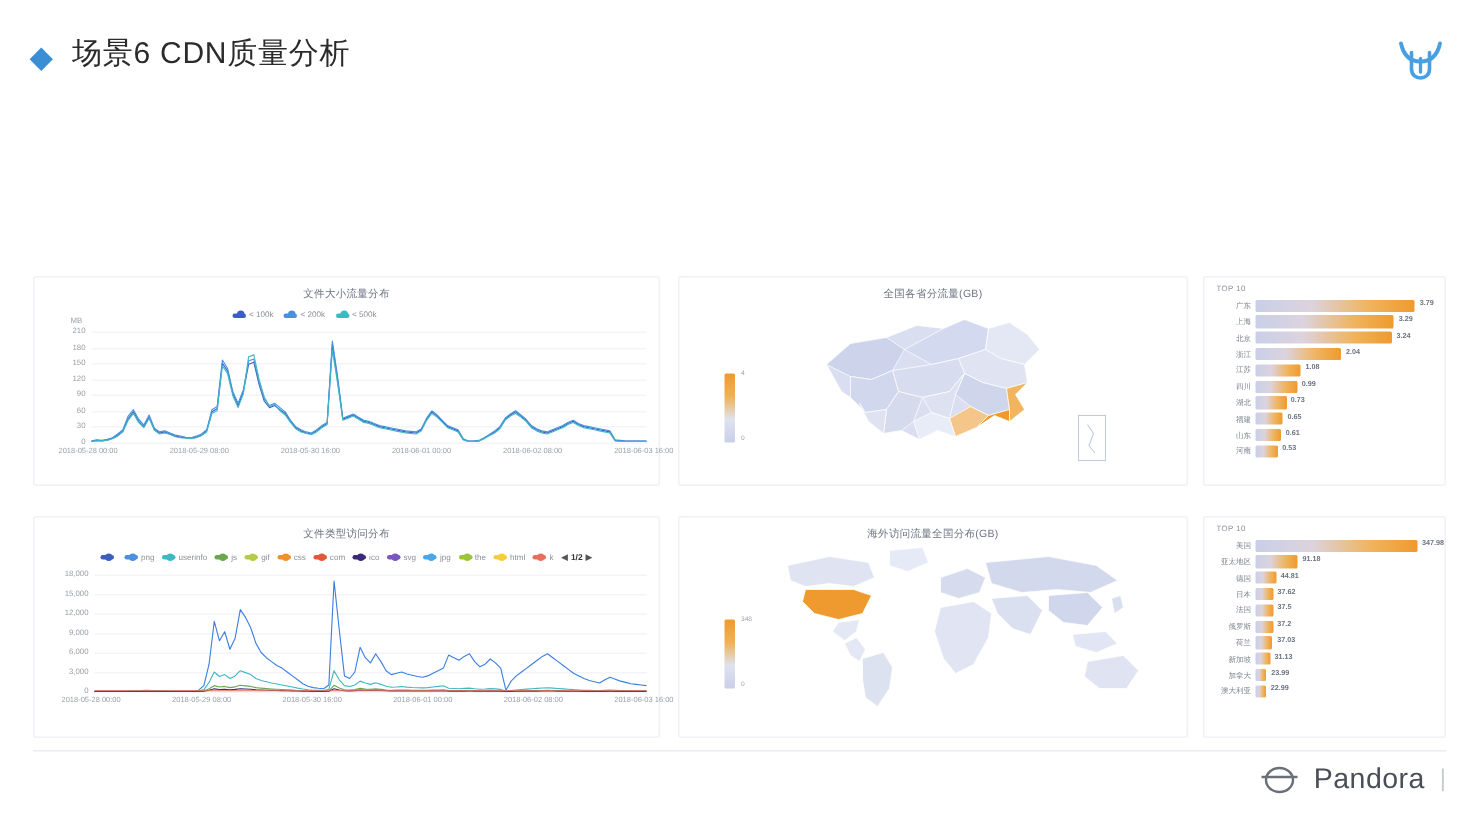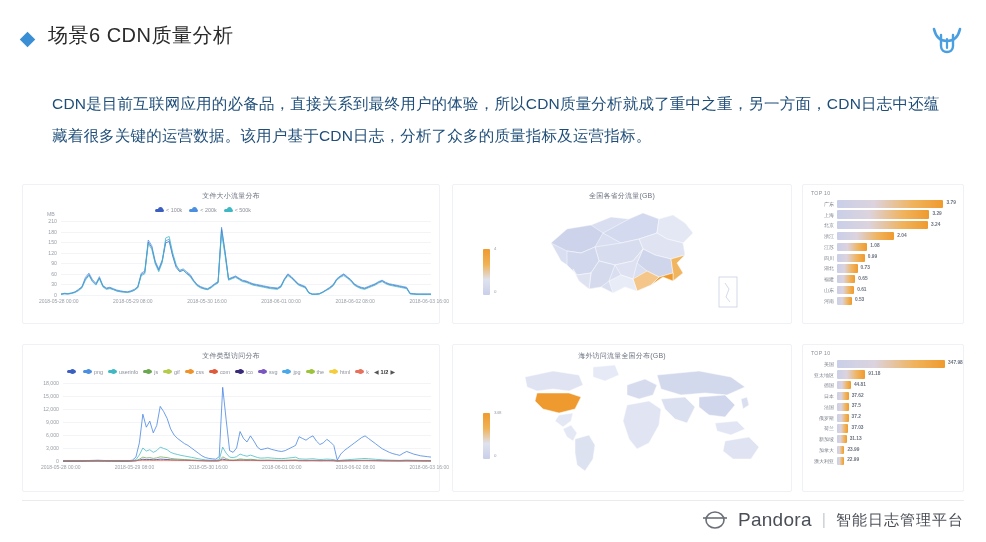--- a/index.html
+++ b/index.html
@@ -111,21 +111,20 @@
     <div class="title">场景6 CDN质量分析</div>
     <div class="logo">
       <svg class="logo-mark" viewBox="0 0 32 28">
         <path d="M2 3 C4 12, 9 15, 15 15 C21 15, 26 12, 28 3" stroke="#4a9fe0" stroke-width="2.6" fill="none" stroke-linecap="round"></path>
         <path d="M9 9 L9 20 C9 24, 12 26, 15 26 C18 26, 21 24, 21 20 L21 9" stroke="#4a9fe0" stroke-width="2.4" fill="none" stroke-linecap="round" stroke-linejoin="round"></path>
         <line x1="15" y1="13" x2="15" y2="22" stroke="#4a9fe0" stroke-width="2.2" stroke-linecap="round"></line>
       </svg>
     </div>
   </div>
 
-  <div class="intro">CDN是目前互联网应用的必备品，直接关系到最终用户的体验，所以CDN质量分析就成了重中之重，另一方面，CDN日志中还蕴藏着很多关键的运营数据。该用户基于CDN日志，分析了众多的质量指标及运营指标。</div>
 
   <div class="dash">
 
     <div class="panel" id="card-filesize">
       <div class="panel-title" style="margin-top:6px;">文件大小流量分布</div>
       <div class="legend-row" id="legend-filesize" style="margin-top:6px; padding-right:56px;">
           <div class="legend-item">
             <span class="legend-dot" style="background: rgb(59, 95, 192);"></span>
             <span>&lt; 100k</span>
           </div>
@@ -490,17 +489,16 @@
 
   <div class="footer">
     <div class="foot-rule"></div>
     <div class="foot-inner">
       <svg class="foot-logo" viewBox="0 0 26 22">
         <ellipse cx="13" cy="11" rx="9" ry="8" fill="none" stroke="#6b7078" stroke-width="1.6"></ellipse>
         <line x1="1" y1="9" x2="25" y2="9" stroke="#6b7078" stroke-width="1.6"></line>
       </svg>
       <span class="foot-brand">Pandora</span>
       <span class="foot-sep">|</span>
-      <span class="foot-sub">智能日志管理平台</span>
     </div>
   </div>
 
 </div>
 
 </body></html>

